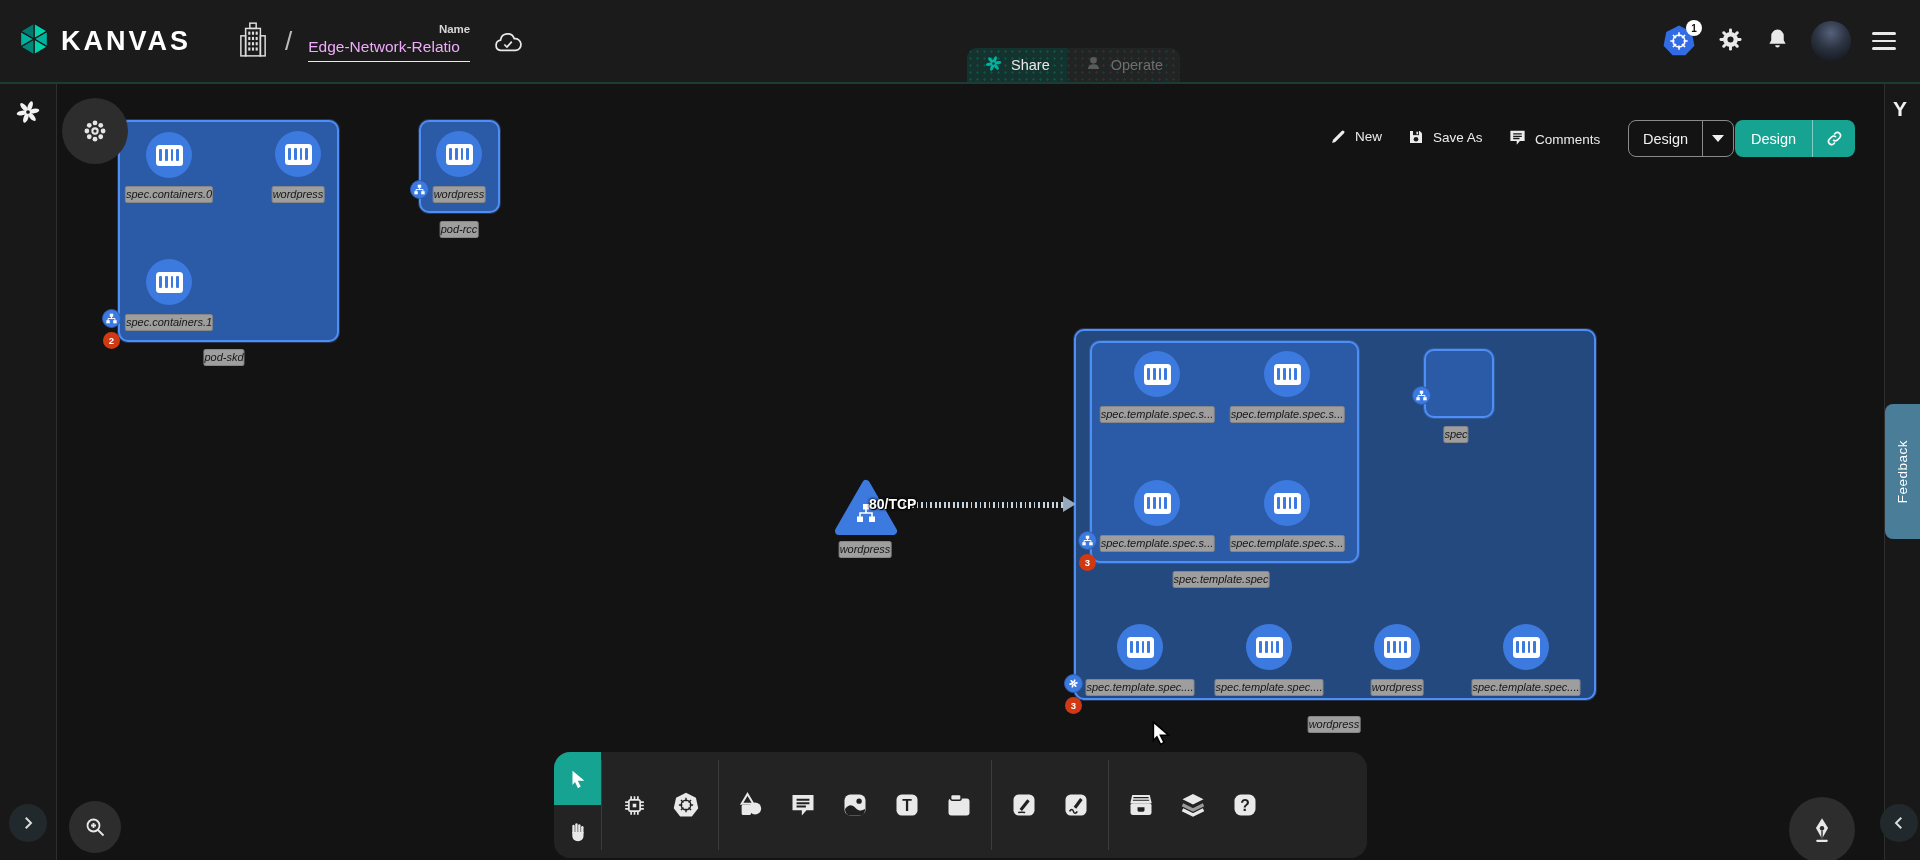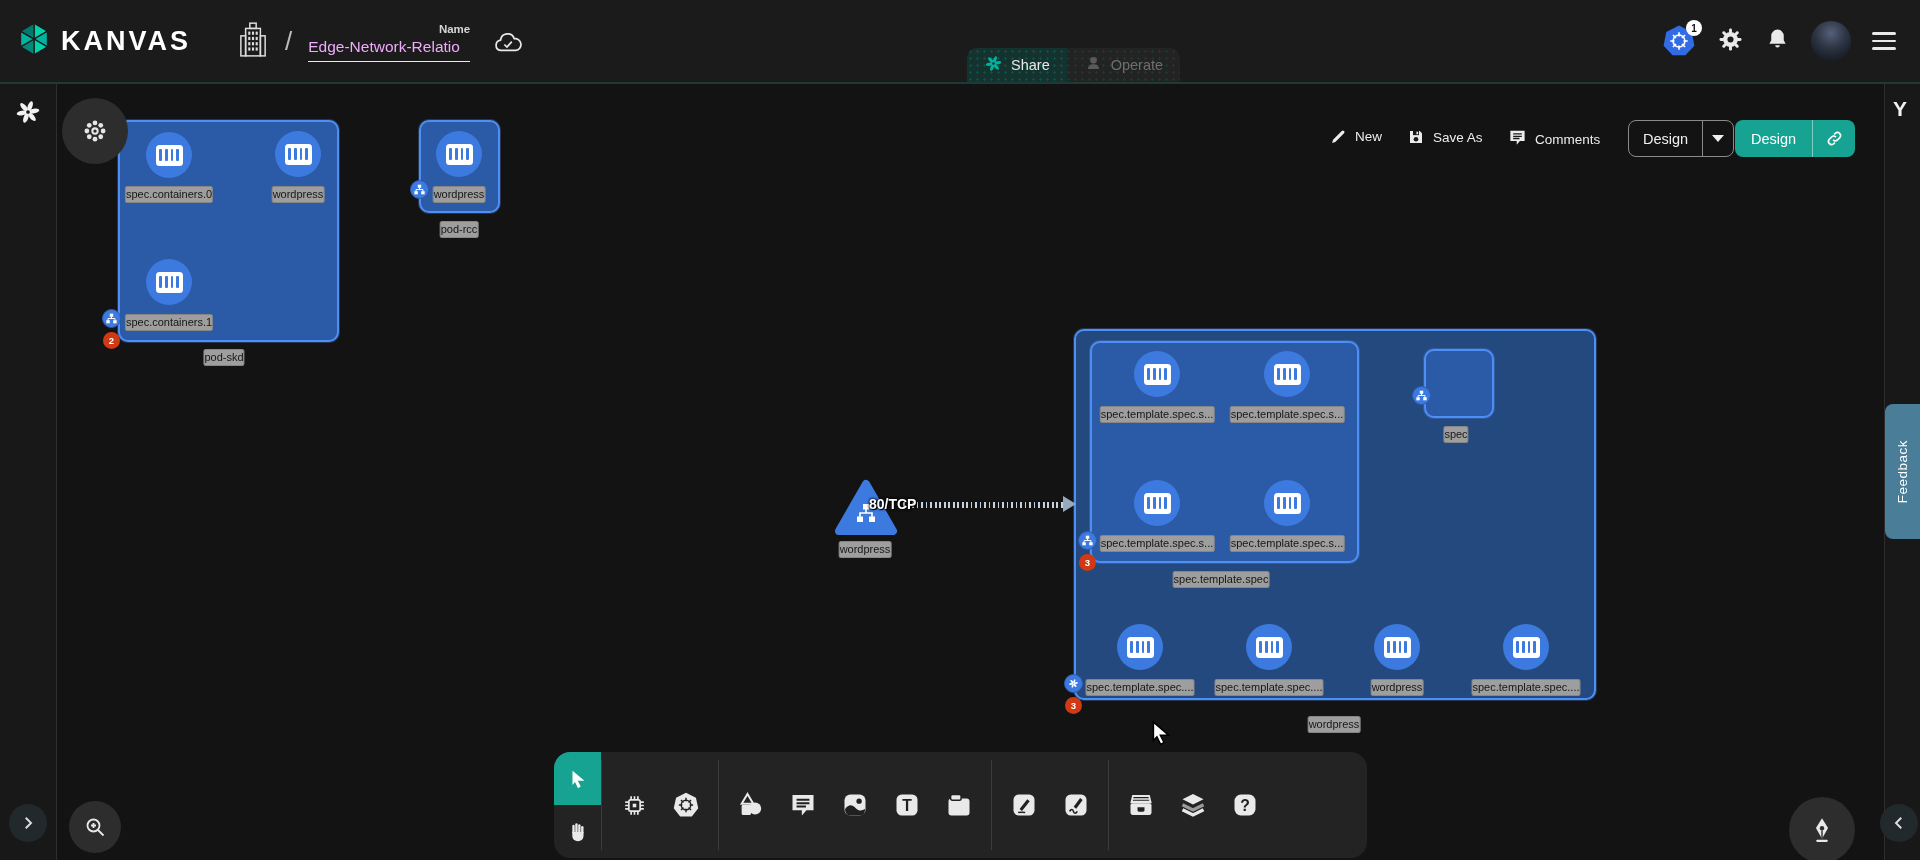--- a/index.html
+++ b/index.html
@@ -79,21 +79,21 @@
 
   .cnode { position:absolute; width:46px; height:46px; border-radius:50%;
       background:#3D7AE0; display:flex; align-items:center; justify-content:center;
       cursor:pointer; z-index:5; }
   .cicon { width:27px; height:21px; background:#fff; border-radius:3.5px; display:flex;
       gap:3px; align-items:center; justify-content:center; }
   .cicon i { width:2.6px; height:12px; background:#3D7AE0; border-radius:1px; }
 
   .nlabel { position:absolute; transform:translateX(-50%); background:#9e9e9e;
       color:#161616; font-size:11px; line-height:15px; padding:0 0; border-radius:2px;
-      border:1px solid #868686; white-space:nowrap; z-index:6; }
+      border:1px solid #868686; white-space:nowrap; z-index:6;font-style:italic; }
 
   .mini { position:absolute; width:19px; height:19px; border-radius:50%; background:#3D7AE0;
       display:flex; align-items:center; justify-content:center; z-index:7; cursor:pointer;
       border:1px solid #2c5cb0; }
   .redbadge { position:absolute; width:17px; height:17px; border-radius:50%; background:#cf3a15;
       color:#fff; font-size:9.5px; font-weight:bold; display:flex; align-items:center;
       justify-content:center; z-index:7; cursor:pointer; }
 
   .tri-node { position:absolute; left:834px; top:395px; width:64px; height:58px; cursor:pointer; z-index:5; }
 

